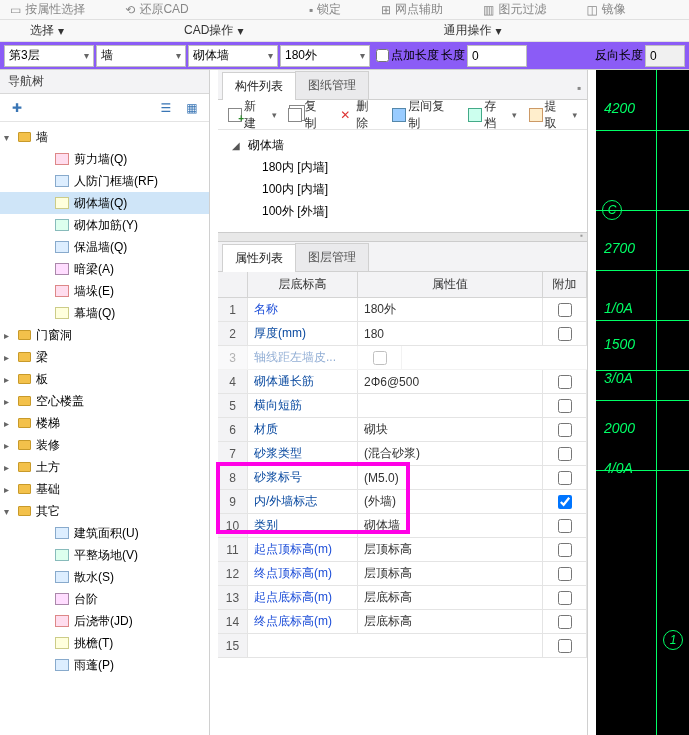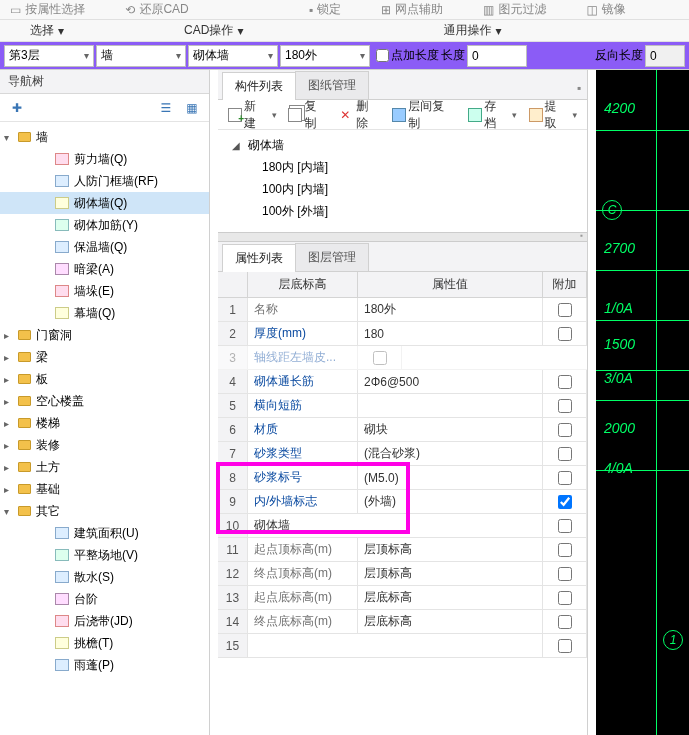--- a/index.html
+++ b/index.html
@@ -73,21 +73,21 @@
   .prop-header { display: flex; background: #f3f3f5; border-bottom: 1px solid #d4d4d4; height: 26px; }
   .prop-header > div { border-right: 1px solid #d4d4d4; display: flex; align-items: center; justify-content: center; color: #333; }
   .ph-num { width: 30px; }
   .ph-name { width: 110px; }
   .ph-val { flex: 1; }
   .ph-add { width: 44px; }
   .prop-row { display: flex; height: 24px; border-bottom: 1px solid #e4e4e4; align-items: stretch; }
   .prop-row > div { border-right: 1px solid #e4e4e4; display: flex; align-items: center; padding: 0 6px; }
   .pr-num { width: 30px; justify-content: center; background: #f3f3f5; color: #555; }
   .pr-name { width: 110px; color: #0a4aa0; }
-  .pr-name.black { color: #737373; }
+  .pr-name.black { color: #1d4ed8; }
   .pr-val { flex: 1; color: #333; }
   .pr-add { width: 44px; justify-content: center; }
   .pr-add input { width: 14px; height: 14px; }
 
   .highlight-box { position: absolute; border: 4px solid #ff00e6; pointer-events: none; z-index: 50; }
 
   
   .canvas { flex: 1; background: #000; position: relative; overflow: hidden; }
   .cv-line-h { position: absolute; height: 1px; background: #00ff66; left: 0; right: 0; }
   .cv-line-v { position: absolute; width: 1px; background: #00ff66; top: 0; bottom: 0; }
@@ -480,20 +480,21 @@
           <div class="prop-row">
             <div class="pr-num">9</div>
             <div class="pr-name">内/外墙标志</div>
             <div class="pr-val">(外墙)</div>
             <div class="pr-add">
               <input type="checkbox" checked="" style="">
             </div>
           </div>
           <div class="prop-row">
             <div class="pr-num">10</div>
+            <div class="pr-name">类别</div>
             <div class="pr-val">砌体墙</div>
             <div class="pr-add">
               <input type="checkbox" style="">
             </div>
           </div>
           <div class="prop-row">
             <div class="pr-num">11</div>
             <div class="pr-name black">起点顶标高(m)</div>
             <div class="pr-val">层顶标高</div>
             <div class="pr-add">

